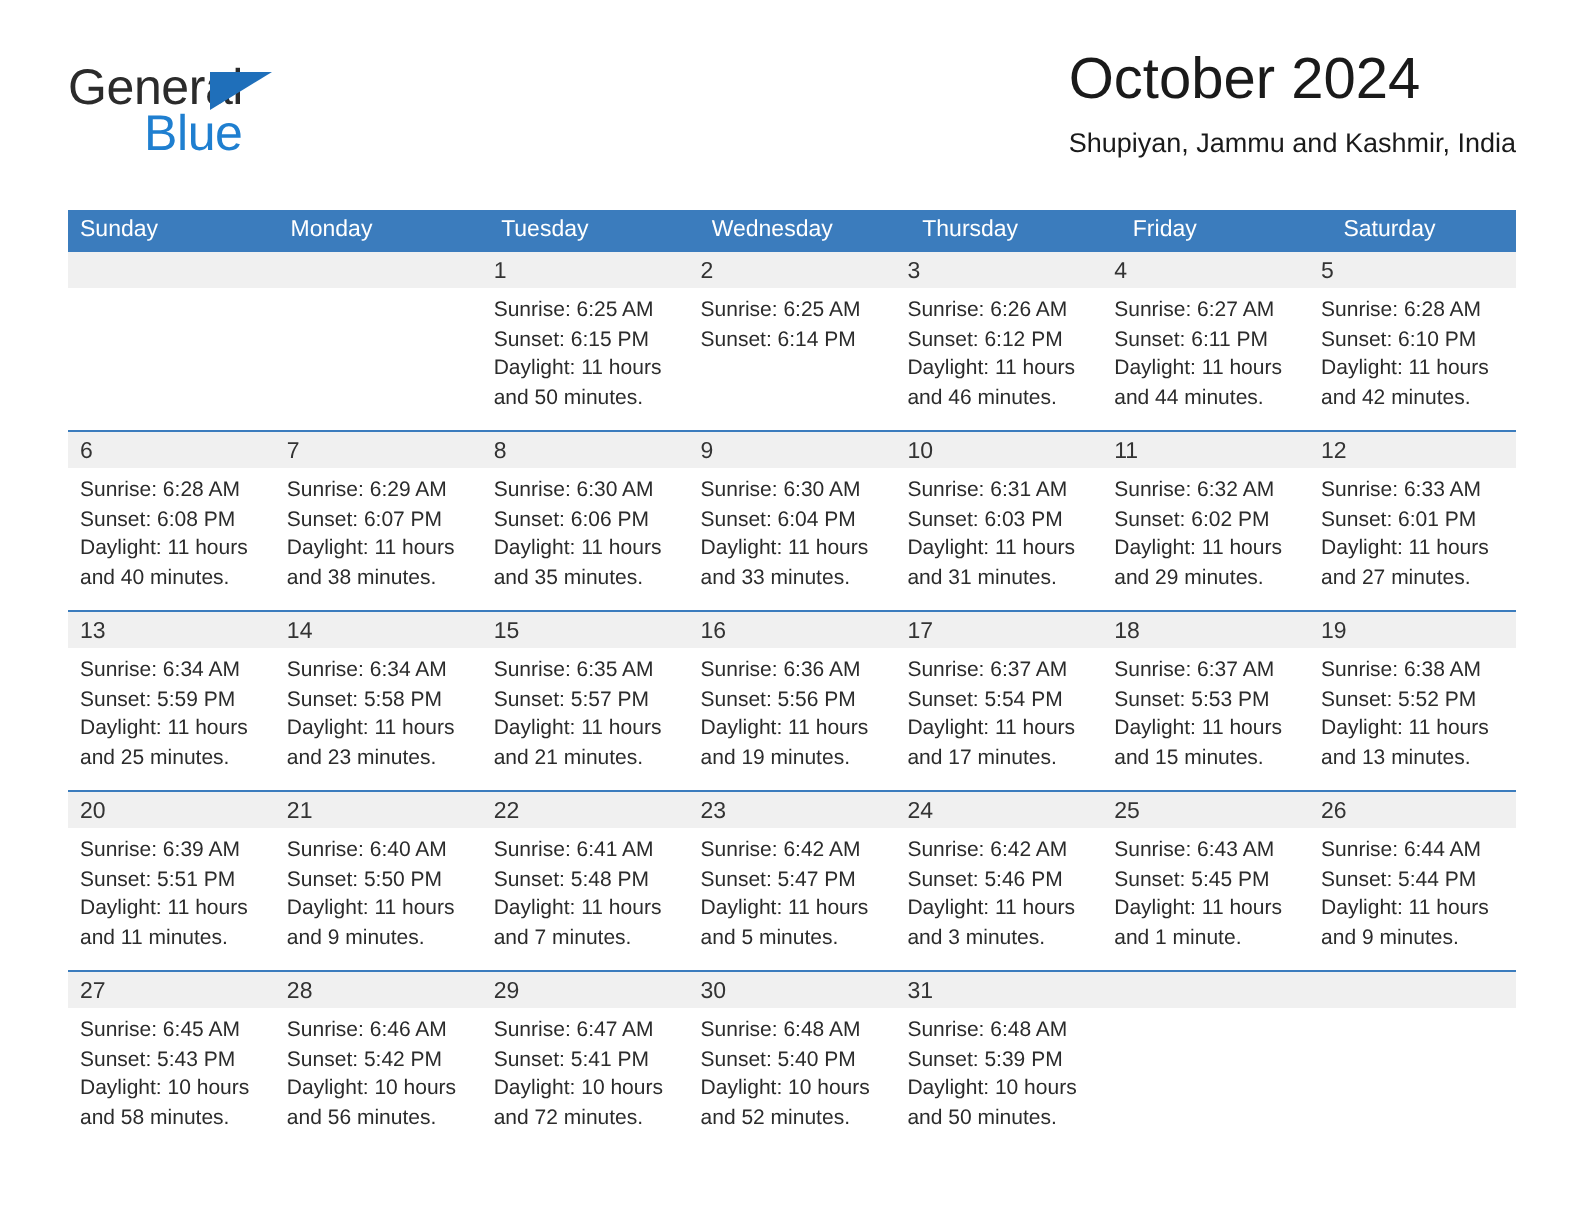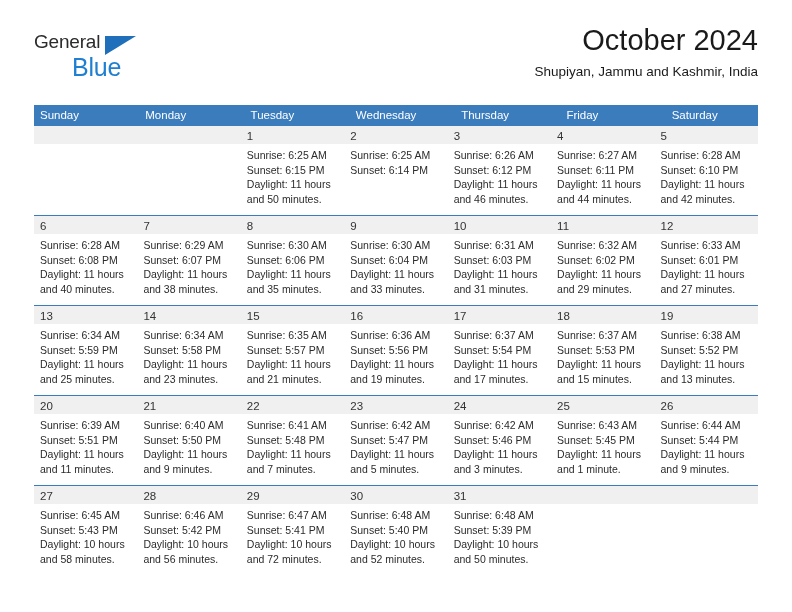--- a/index.html
+++ b/index.html
@@ -33,21 +33,21 @@
     position: absolute;
     left: 0;
     top: 8px;
     width: 200px;
     height: 56px;
   }
   .brand-general {
     position: absolute;
     left: 0;
     top: 0;
-    font-size: 19px;
+    font-size: 25px;
     letter-spacing: -0.2px;
     color: #2b2b2b;
     line-height: 1;
   }
   .brand-triangle {
     position: absolute;
     left: 71px;
     top: 4px;
     width: 0;
     height: 0;
@@ -60,21 +60,20 @@
     top: 23px;
     font-size: 25px;
     letter-spacing: -0.2px;
     color: #1f7fd0;
     line-height: 1;
   }
   .title-block {
     position: absolute;
     right: 0;
     top: 0;
-    text-align: right;
   }
   .cal-title {
     font-size: 29px;
     color: #1a1a1a;
     line-height: 1.15;
     white-space: nowrap;
   }
   .cal-subtitle {
     font-size: 13.5px;
     color: #1a1a1a;

